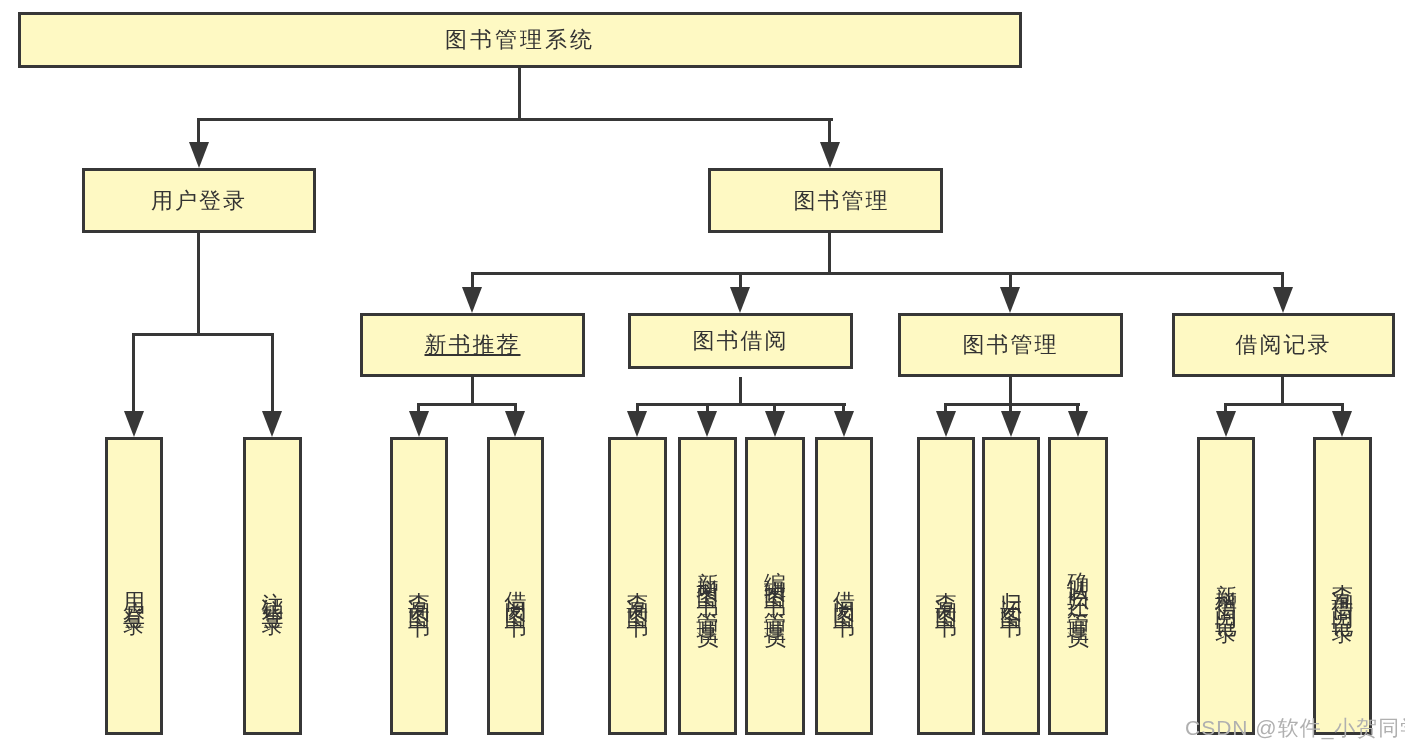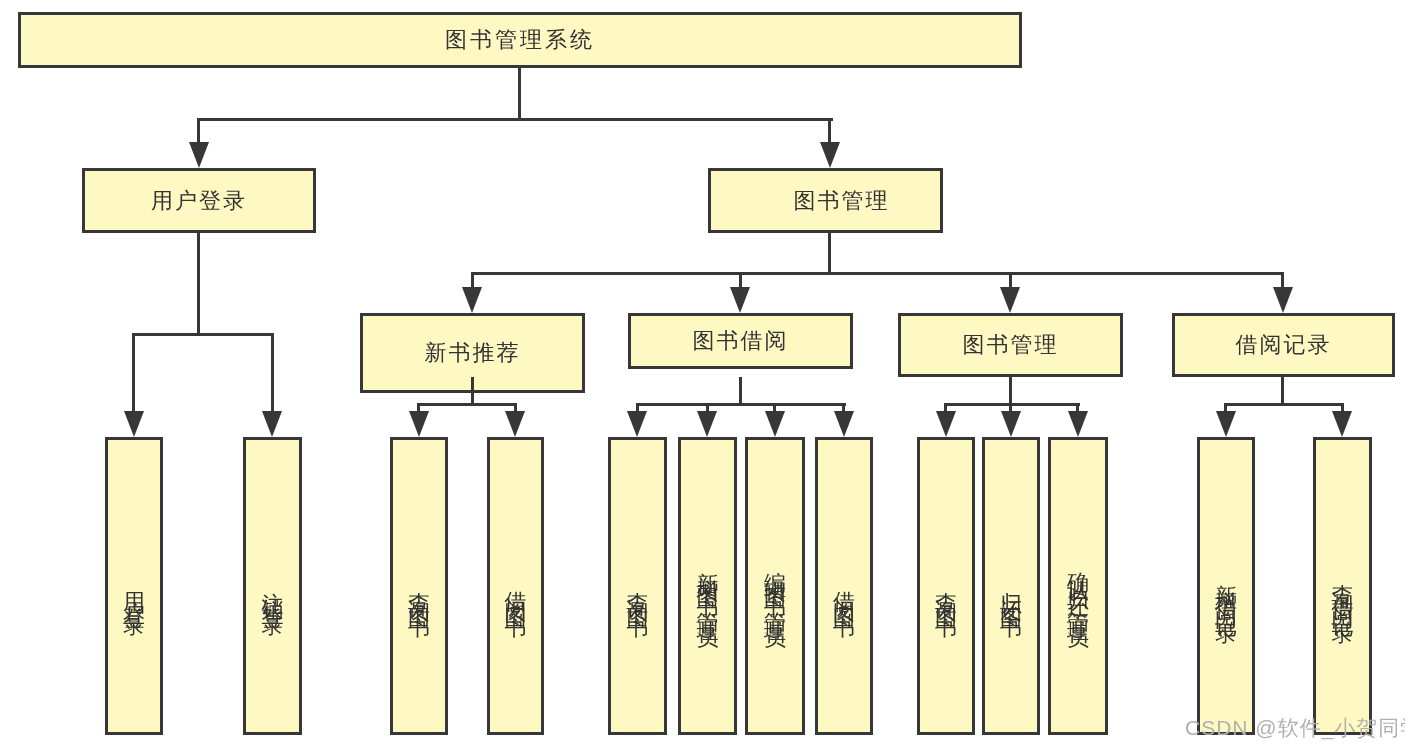--- a/index.html
+++ b/index.html
@@ -80,21 +80,21 @@
   <div class="hline" style="left:471px; top:272px; width:813px;"></div>
   <div class="vline" style="left:471px; top:272px; height:18px;"></div>
   <div class="arrow" style="left:462px; top:287px;"></div>
   <div class="vline" style="left:739px; top:272px; height:18px;"></div>
   <div class="arrow" style="left:730px; top:287px;"></div>
   <div class="vline" style="left:1009px; top:272px; height:18px;"></div>
   <div class="arrow" style="left:1000px; top:287px;"></div>
   <div class="vline" style="left:1281px; top:272px; height:18px;"></div>
   <div class="arrow" style="left:1273px; top:287px;"></div>
 
-  <div class="box" style="left:360px; top:313px; width:225px; height:80px;">新书推荐</div>
+  <div class="box" style="left:360px; top:313px; width:225px; height:64px;text-decoration:underline;">新书推荐</div>
   <div class="box" style="left:628px; top:313px; width:225px; height:56px;">图书借阅</div>
   <div class="box" style="left:898px; top:313px; width:225px; height:64px;">图书管理</div>
   <div class="box" style="left:1172px; top:313px; width:223px; height:64px;">借阅记录</div>
 
   <div class="vline" style="left:471px; top:377px; height:28px;"></div>
   <div class="hline" style="left:417px; top:403px; width:100px;"></div>
   <div class="vline" style="left:417px; top:403px; height:12px;"></div>
   <div class="arrow" style="left:409px; top:411px;"></div>
   <div class="vline" style="left:514px; top:403px; height:12px;"></div>
   <div class="arrow" style="left:505px; top:411px;"></div>

